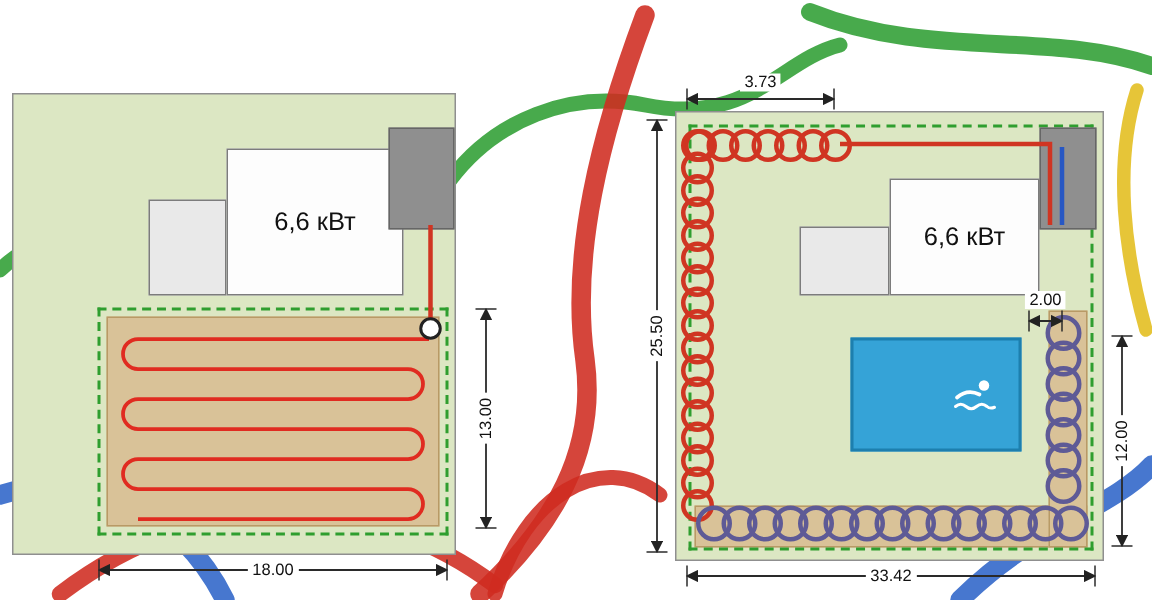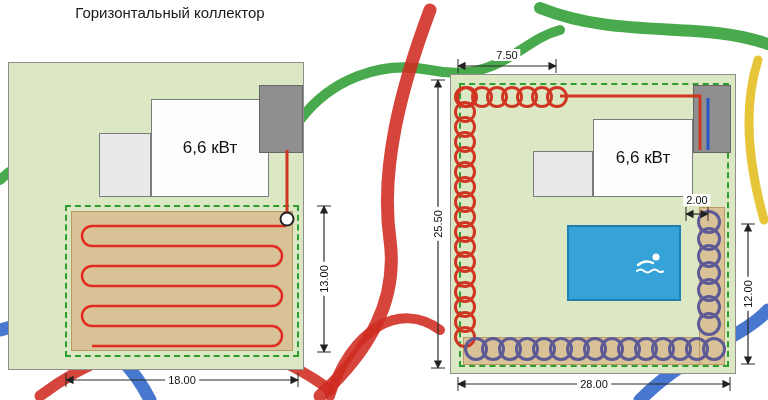--- a/index.html
+++ b/index.html
@@ -56,21 +56,20 @@
     <path class="ribbon" d="M430 10 C400 90 380 170 390 240 C398 300 370 350 320 396" stroke="#cf2b20" stroke-width="13"></path>
     <path class="ribbon" d="M40 396 C140 320 250 330 330 390" stroke="#cf2b20" stroke-width="11"></path>
     <path class="ribbon" d="M330 396 C350 330 400 300 440 330" stroke="#cf2b20" stroke-width="10"></path>
     <path class="ribbon" d="M0 330 C60 310 120 340 150 400" stroke="#2d64c8" stroke-width="13"></path>
     <path class="ribbon" d="M640 400 C690 350 740 340 768 310" stroke="#2d64c8" stroke-width="13"></path>
     <path class="ribbon" d="M758 60 C742 110 750 170 764 220" stroke="#e3bd1d" stroke-width="9"></path>
     <path class="ribbon" d="M0 180 C30 150 70 160 90 200" stroke="#2f9e33" stroke-width="10"></path>
   </svg>
 
   <div class="titles" style="left:20px;top:4px;width:300px;">
-    <div class="t1">Горизонтальный коллектор</div>
   </div>
   <div class="titles" style="left:440px;top:4px;width:300px;">
   </div>
 
   <div class="plot" style="left:8px;top:62px;width:296px;height:308px;">
     <div class="dashed-zone" style="left:56px;top:142px;width:234px;height:152px;"></div>
     <div class="tan" style="left:62px;top:148px;width:222px;height:140px;"></div>
     <div class="house small" style="left:90px;top:70px;width:52px;height:64px;"></div>
     <div class="house big" style="left:142px;top:36px;width:118px;height:98px;">
       <span class="power">6,6 кВт</span>
@@ -184,19 +183,19 @@
     <line class="dim" x1="748" y1="224" x2="748" y2="364" marker-start="url(#arr)" marker-end="url(#arr)"></line>
     <line class="tick" x1="741" y1="224" x2="755" y2="224"></line>
     <line class="tick" x1="741" y1="364" x2="755" y2="364"></line>
     <line class="dim" x1="458" y1="384" x2="730" y2="384" marker-start="url(#arr)" marker-end="url(#arr)"></line>
     <line class="tick" x1="458" y1="377" x2="458" y2="391"></line>
     <line class="tick" x1="730" y1="377" x2="730" y2="391"></line>
   </svg>
 
   <div class="dim-label" style="left:182px;top:380px;">18.00</div>
   <div class="dim-label vert" style="left:324px;top:279px;">13.00</div>
-  <div class="dim-label" style="left:507px;top:55px;">7.50</div>
+  <div class="dim-label" style="left:507px;top:55px;">3.73</div>
   <div class="dim-label vert" style="left:438px;top:224px;">25.50</div>
   <div class="dim-label" style="left:697px;top:200px;">2.00</div>
   <div class="dim-label vert" style="left:748px;top:294px;">12.00</div>
-  <div class="dim-label" style="left:594px;top:384px;">28.00</div>
+  <div class="dim-label" style="left:594px;top:384px;">33.42</div>
 
 </div>
 
 </body></html>

